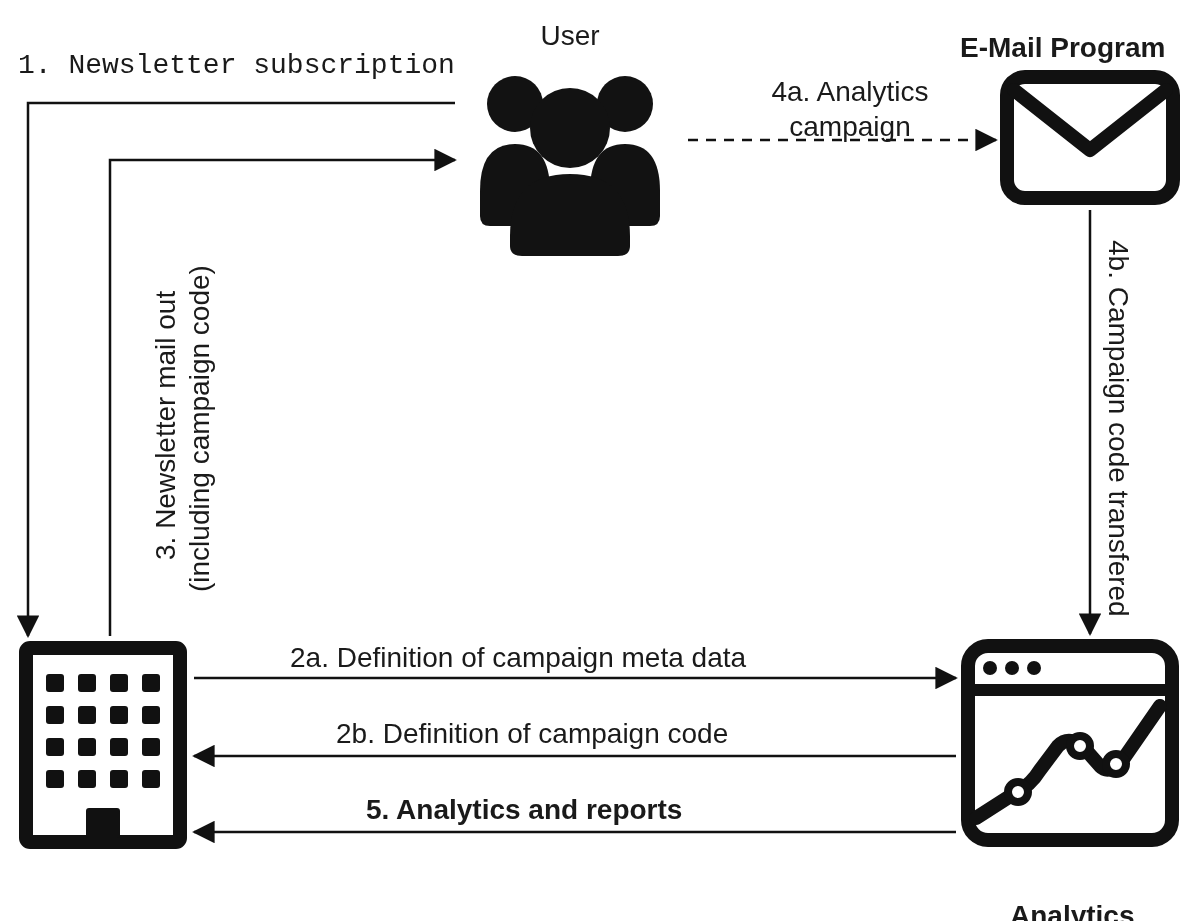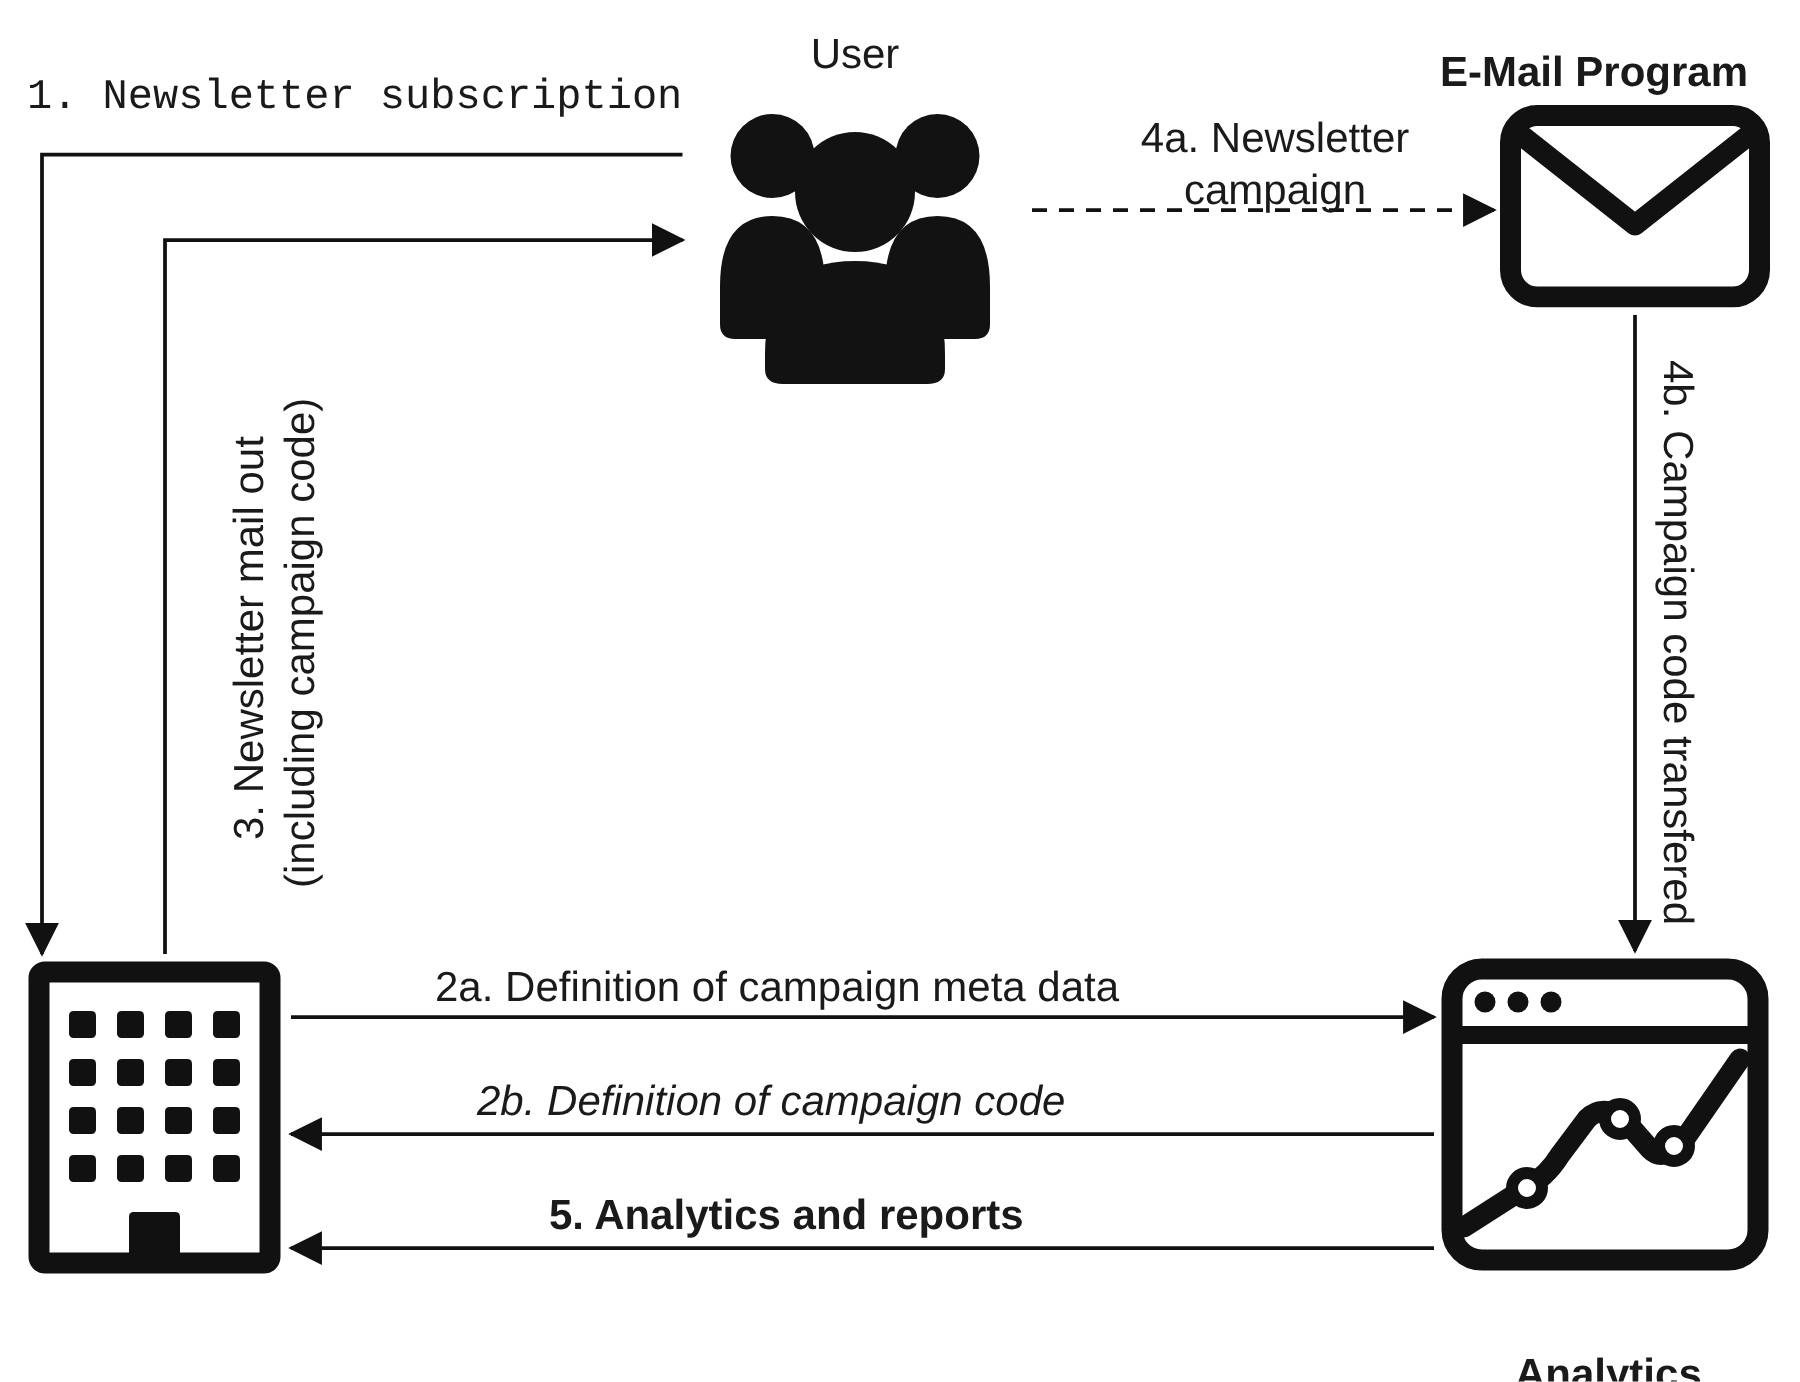--- a/index.html
+++ b/index.html
@@ -142,30 +142,30 @@
   <path d="M956 832 L194 832" fill="none" stroke="#111" stroke-width="2.5" marker-end="url(#arrow)"></path>
 </svg>
 
 <div class="label center" style="left:490px; top:18px; width:160px;">User</div>
 <div class="label bold" style="left:960px; top:30px; width:240px;">E-Mail Program</div>
 <div class="label bold" style="left:1010px; top:858px;margin-top:40px;">Analytics</div>
 
 <div class="label" style="left:18px; top:48px;font-family:Liberation Mono, monospace;">1. Newsletter subscription</div>
 
 <div class="label center" style="left:720px; top:74px; width:260px;">
-  <span>4a. Newsletter</span><br>
+  <span>4a. Analytics</span><br>
   <span>campaign</span>
 </div>
 
 <div class="vlabel" style="left:148px; top:560px;">
   <span>3. Newsletter mail out</span>
 </div>
 <div class="vlabel" style="left:182px; top:592px;">
   <span>(including campaign code)</span>
 </div>
 
 <div class="vlabel-cw" style="left:1136px; top:240px;">4b. Campaign code transfered</div>
 
 <div class="label" style="left:290px; top:640px;text-align:right;">2a. Definition of campaign meta data</div>
-<div class="label" style="left:318px; top:716px;font-style:italic;">2b. Definition of campaign code</div>
+<div class="label" style="left:336px; top:716px;">2b. Definition of campaign code</div>
 <div class="label" style="left:366px; top:792px;font-weight:bold;">5. Analytics and reports</div>
 
 </div>
 
 </body></html>

